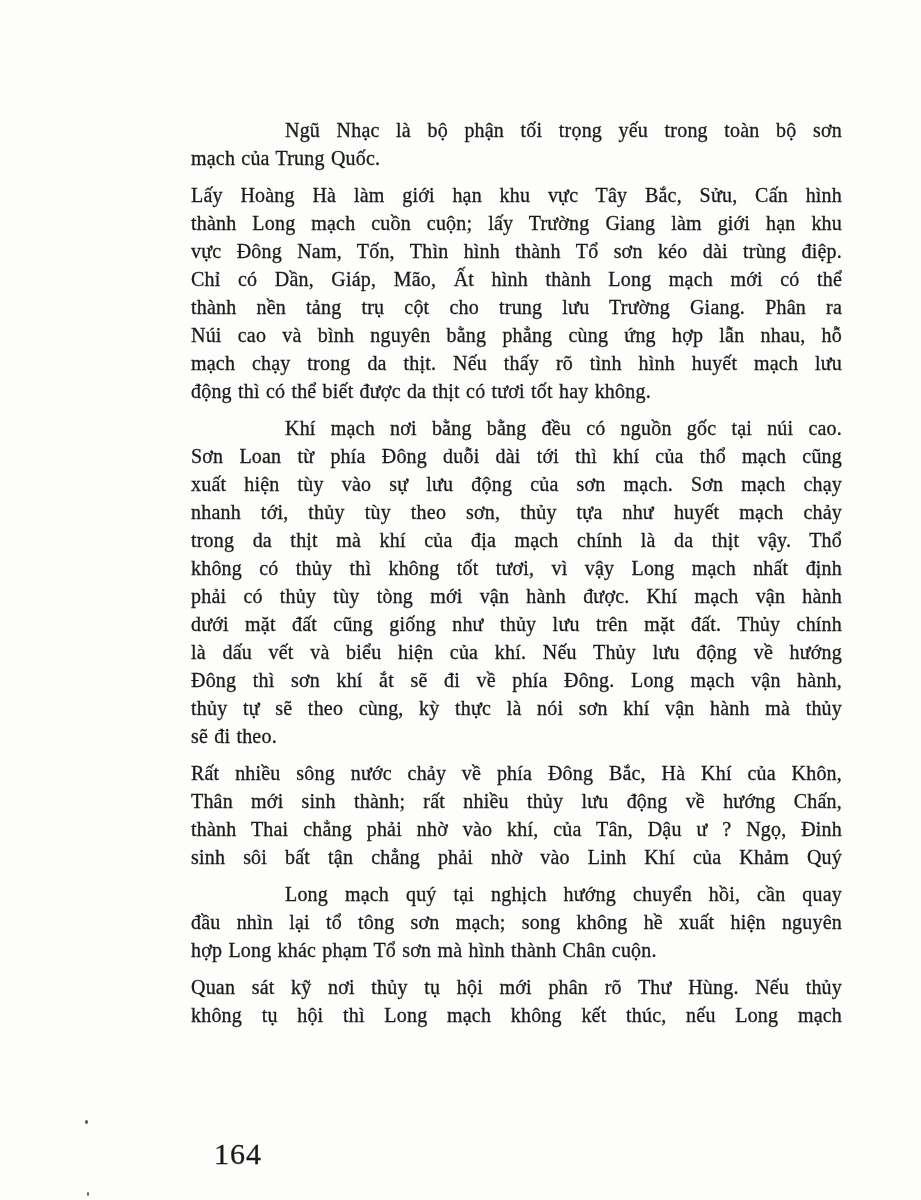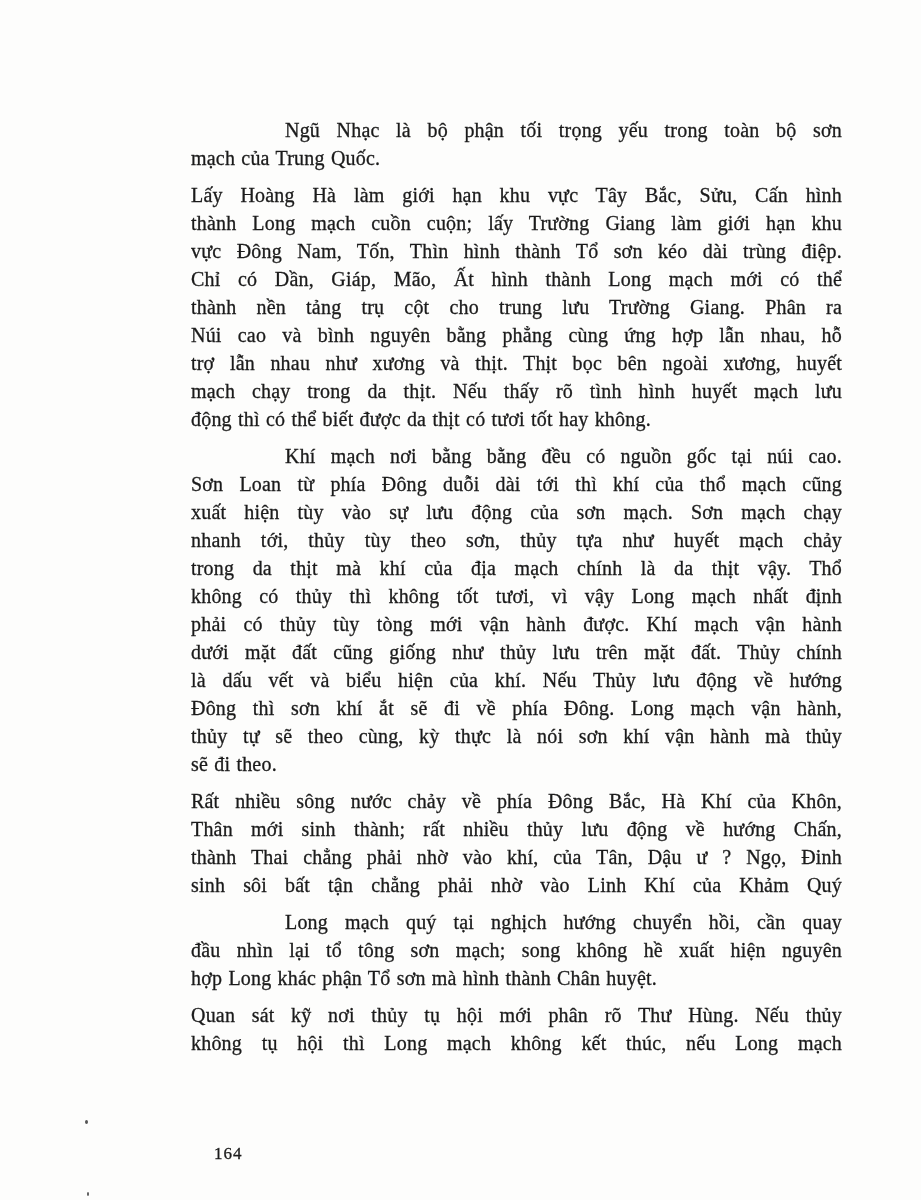--- a/index.html
+++ b/index.html
@@ -45,21 +45,21 @@
     text-align: left;
     text-align-last: left;
   }
   .line.indent {
     text-indent: 94px;
   }
   .page-number {
     position: absolute;
     left: 214px;
     top: 1140px;
-    font-size: 17px;
+    font-size: 30px;
     line-height: 28px;
     letter-spacing: 1px;
     -webkit-text-stroke: 0.3px #1b1b1b;
   }
   .speck {
     position: absolute;
     background: #555;
     border-radius: 50%;
   }
   .speck.s1 { left: 85px;  top: 1120px; width: 3px; height: 4px; }
@@ -74,21 +74,20 @@
         <div class="line indent">Ngũ Nhạc là bộ phận tối trọng yếu trong toàn bộ sơn</div>
         <div class="line last">mạch của Trung Quốc.</div>
       </div>
       <div class="para">
         <div class="line">Lấy Hoàng Hà làm giới hạn khu vực Tây Bắc, Sửu, Cấn hình</div>
         <div class="line">thành Long mạch cuồn cuộn; lấy Trường Giang làm giới hạn khu</div>
         <div class="line">vực Đông Nam, Tốn, Thìn hình thành Tổ sơn kéo dài trùng điệp.</div>
         <div class="line">Chỉ có Dần, Giáp, Mão, Ất hình thành Long mạch mới có thể</div>
         <div class="line">thành nền tảng trụ cột cho trung lưu Trường Giang. Phân ra</div>
         <div class="line">Núi cao và bình nguyên bằng phẳng cùng ứng hợp lẫn nhau, hỗ</div>
-        <div class="line">trợ lẫn nhau như xương và thịt. Thịt bọc bên ngoài xương, huyết</div>
         <div class="line">mạch chạy trong da thịt. Nếu thấy rõ tình hình huyết mạch lưu</div>
         <div class="line last">động thì có thể biết được da thịt có tươi tốt hay không.</div>
       </div>
       <div class="para">
         <div class="line indent">Khí mạch nơi bằng bằng đều có nguồn gốc tại núi cao.</div>
         <div class="line">Sơn Loan từ phía Đông duỗi dài tới thì khí của thổ mạch cũng</div>
         <div class="line">xuất hiện tùy vào sự lưu động của sơn mạch. Sơn mạch chạy</div>
         <div class="line">nhanh tới, thủy tùy theo sơn, thủy tựa như huyết mạch chảy</div>
         <div class="line">trong da thịt mà khí của địa mạch chính là da thịt vậy. Thổ</div>
         <div class="line">không có thủy thì không tốt tươi, vì vậy Long mạch nhất định</div>
@@ -101,21 +100,21 @@
       </div>
       <div class="para">
         <div class="line">Rất nhiều sông nước chảy về phía Đông Bắc, Hà Khí của Khôn,</div>
         <div class="line">Thân mới sinh thành; rất nhiều thủy lưu động về hướng Chấn,</div>
         <div class="line">thành Thai chẳng phải nhờ vào khí, của Tân, Dậu ư ? Ngọ, Đinh</div>
         <div class="line">sinh sôi bất tận chẳng phải nhờ vào Linh Khí của Khảm Quý</div>
       </div>
       <div class="para">
         <div class="line indent">Long mạch quý tại nghịch hướng chuyển hồi, cần quay</div>
         <div class="line">đầu nhìn lại tổ tông sơn mạch; song không hề xuất hiện nguyên</div>
-        <div class="line last">hợp Long khác phận Tổ sơn mà hình thành Chân huyệt.</div>
+        <div class="line last">hợp Long khác phạm Tổ sơn mà hình thành Chân cuộn.</div>
       </div>
       <div class="para">
         <div class="line">Quan sát kỹ nơi thủy tụ hội mới phân rõ Thư Hùng. Nếu thủy</div>
         <div class="line">không tụ hội thì Long mạch không kết thúc, nếu Long mạch</div>
       </div>
     </div>
   <div class="page-number">164</div>
   <div class="speck s1"></div>
   <div class="speck s2"></div>
 </div>

